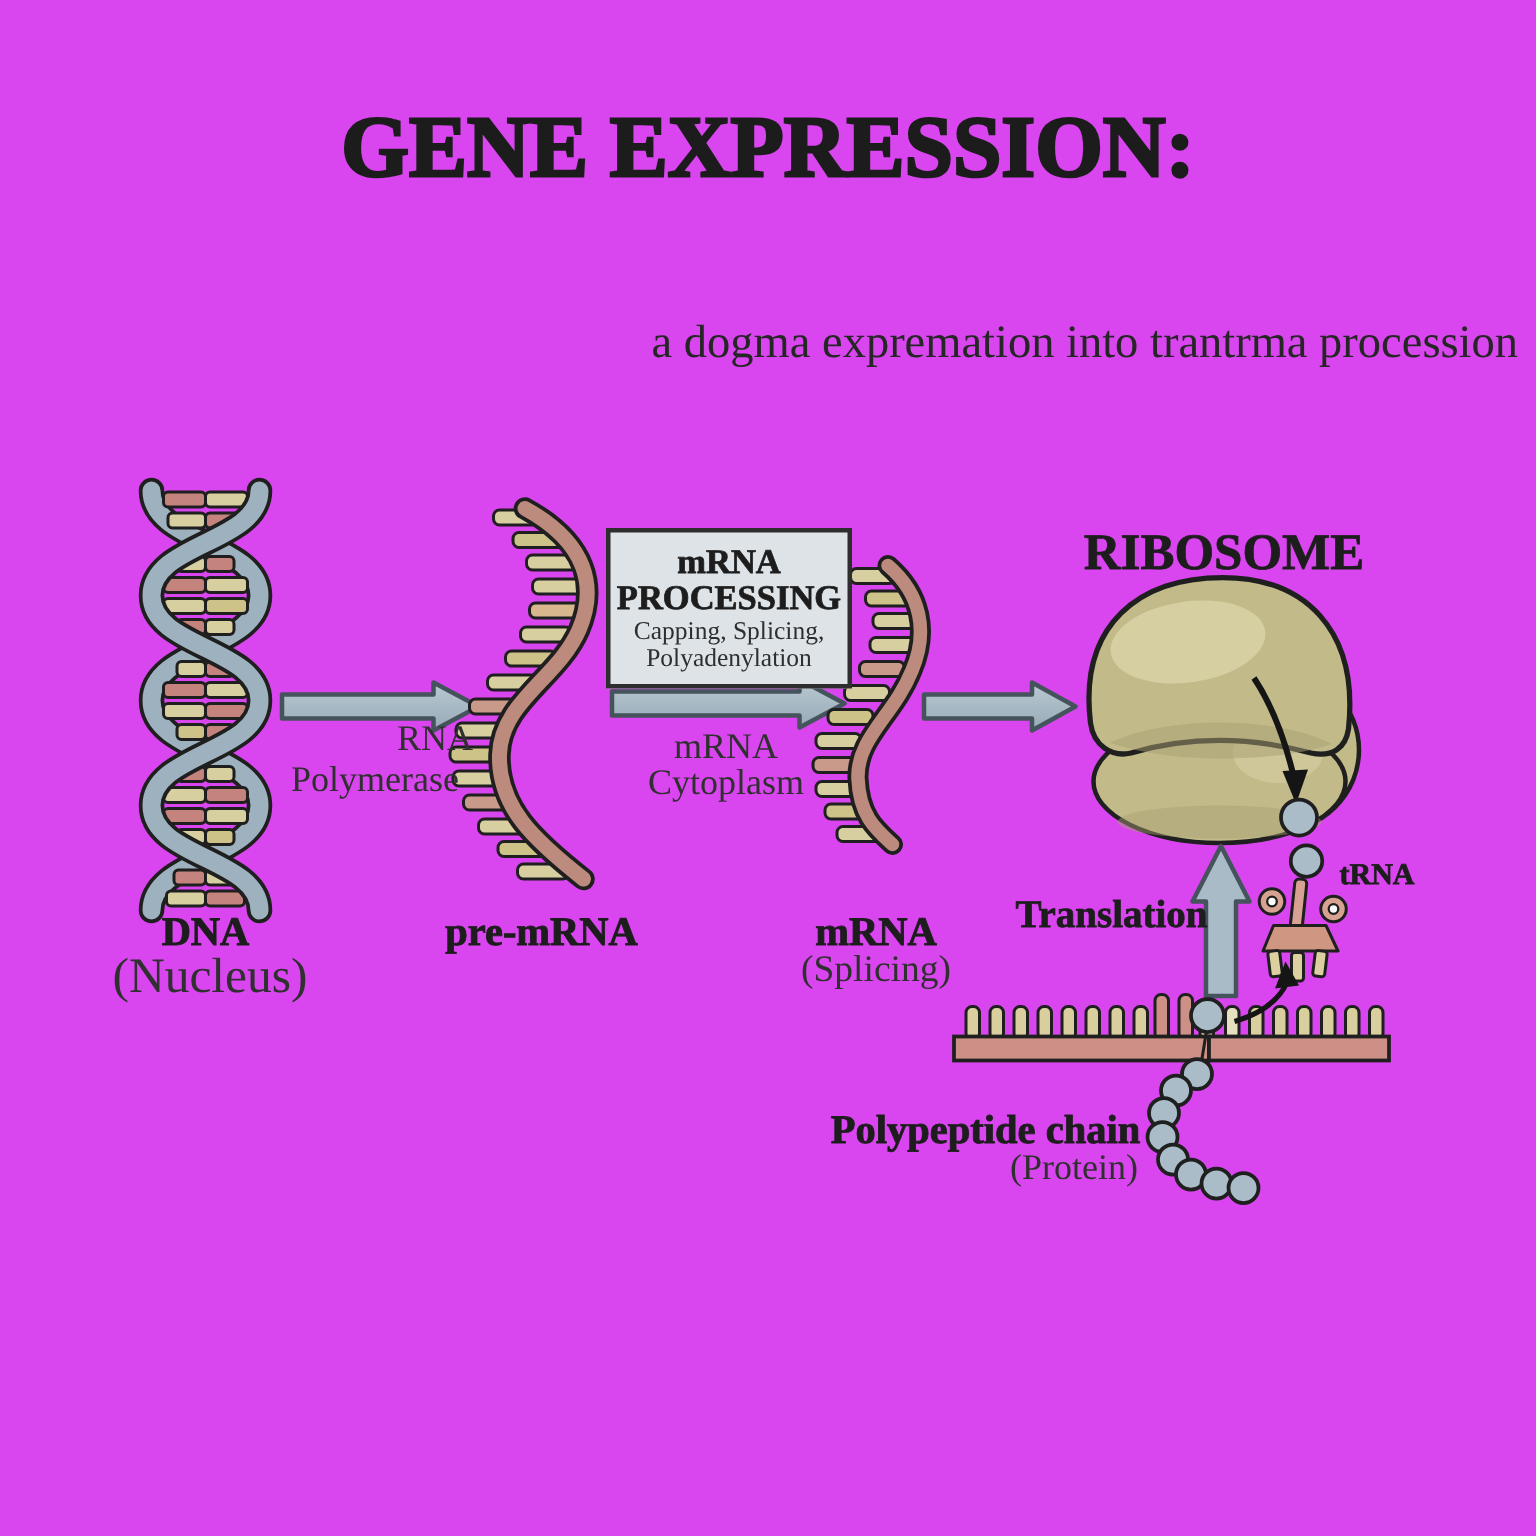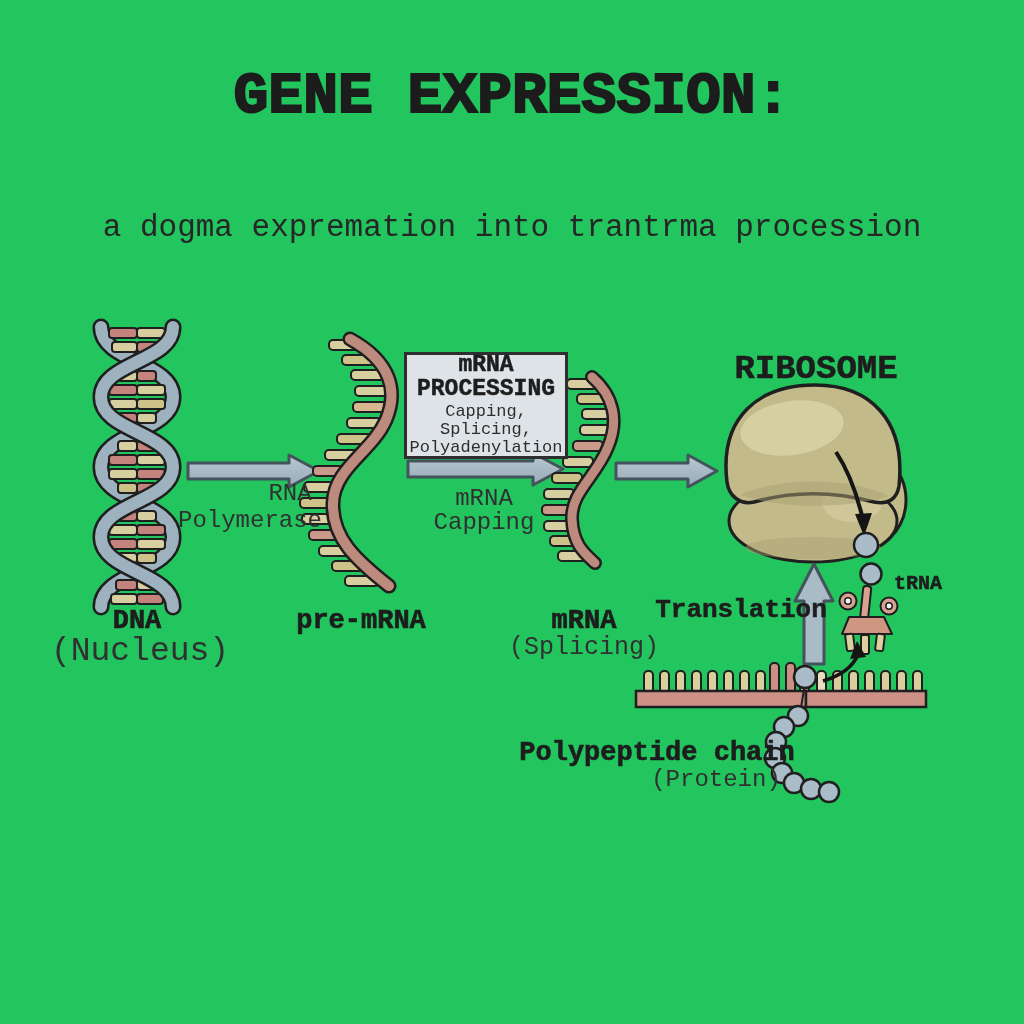--- a/index.html
+++ b/index.html
@@ -1,19 +1,19 @@
 <!DOCTYPE html>
 <html><head>
 <meta charset="utf-8">
 <style>
   html,body{margin:0;padding:0;background:#e8e8e8;}
   #canvas{
     position:relative;width:1024px;height:1024px;overflow:hidden;
-    background:#22c55e;
-    font-family:Liberation Mono, monospace;
+    background:#d946ef;
+    font-family:Liberation Serif, serif;
     color:#1d1d1d;
   }
   .abs{position:absolute;}
   .ctr{transform:translateX(-50%);white-space:nowrap;}
   .title-line{
     left:512px;width:1000px;transform:translateX(-50%);
     text-align:center;font-size:58px;font-weight:bold;
     letter-spacing:0px;color:#1c1c1c;
     -webkit-text-stroke:2px #1c1c1c;
   }
@@ -209,39 +209,39 @@
         <circle cx="775" cy="758" r="10"></circle>
         <circle cx="782" cy="773" r="10"></circle>
         <circle cx="794" cy="783" r="10"></circle>
         <circle cx="811" cy="789" r="10"></circle>
         <circle cx="829" cy="792" r="10"></circle>
       </g>
     </g>
   </svg>
 
   <div class="abs title-line" style="top:64px;">GENE EXPRESSION:</div>
-  <div class="abs subtitle" style="top:210px;">a dogma expremation into trantrma procession</div>
+  <div class="abs subtitle" style="top:210px;text-align:right;">a dogma expremation into trantrma procession</div>
 
   <div class="abs ctr lbl-reg" style="left:250px;top:480px;margin-left:40px;">RNA</div>
   <div class="abs ctr lbl-reg" style="left:250px;top:507px;">Polymerase</div>
 
   <div class="abs ctr lbl-bold" style="left:137px;top:606px;">DNA</div>
   <div class="abs ctr lbl-reg" style="left:140px;top:633px;font-size:33px;">(Nucleus)</div>
 
   <div class="abs ctr lbl-bold" style="left:361px;top:606px;">pre-mRNA</div>
 
   <div class="abs proc-box">
     <div class="b">mRNA</div>
     <div class="b">PROCESSING</div>
     <div class="s">Capping, Splicing,</div>
     <div class="s">Polyadenylation</div>
   </div>
 
   <div class="abs ctr lbl-reg" style="left:484px;top:485px;">mRNA</div>
-  <div class="abs ctr lbl-reg" style="left:484px;top:509px;">Capping</div>
+  <div class="abs ctr lbl-reg" style="left:484px;top:509px;">Cytoplasm</div>
 
   <div class="abs ctr lbl-bold" style="left:584px;top:606px;">mRNA</div>
   <div class="abs ctr lbl-reg" style="left:584px;top:633px;font-size:25px;">(Splicing)</div>
 
   <div class="abs ctr lbl-bold-sm" style="left:816px;top:350px;font-size:34px;">RIBOSOME</div>
 
   <div class="abs ctr lbl-bold-sm" style="left:741px;top:595px;font-size:26px;">Translation</div>
 
   <div class="abs ctr lbl-bold-sm" style="left:918px;top:572px;font-size:20px;">tRNA</div>
 

